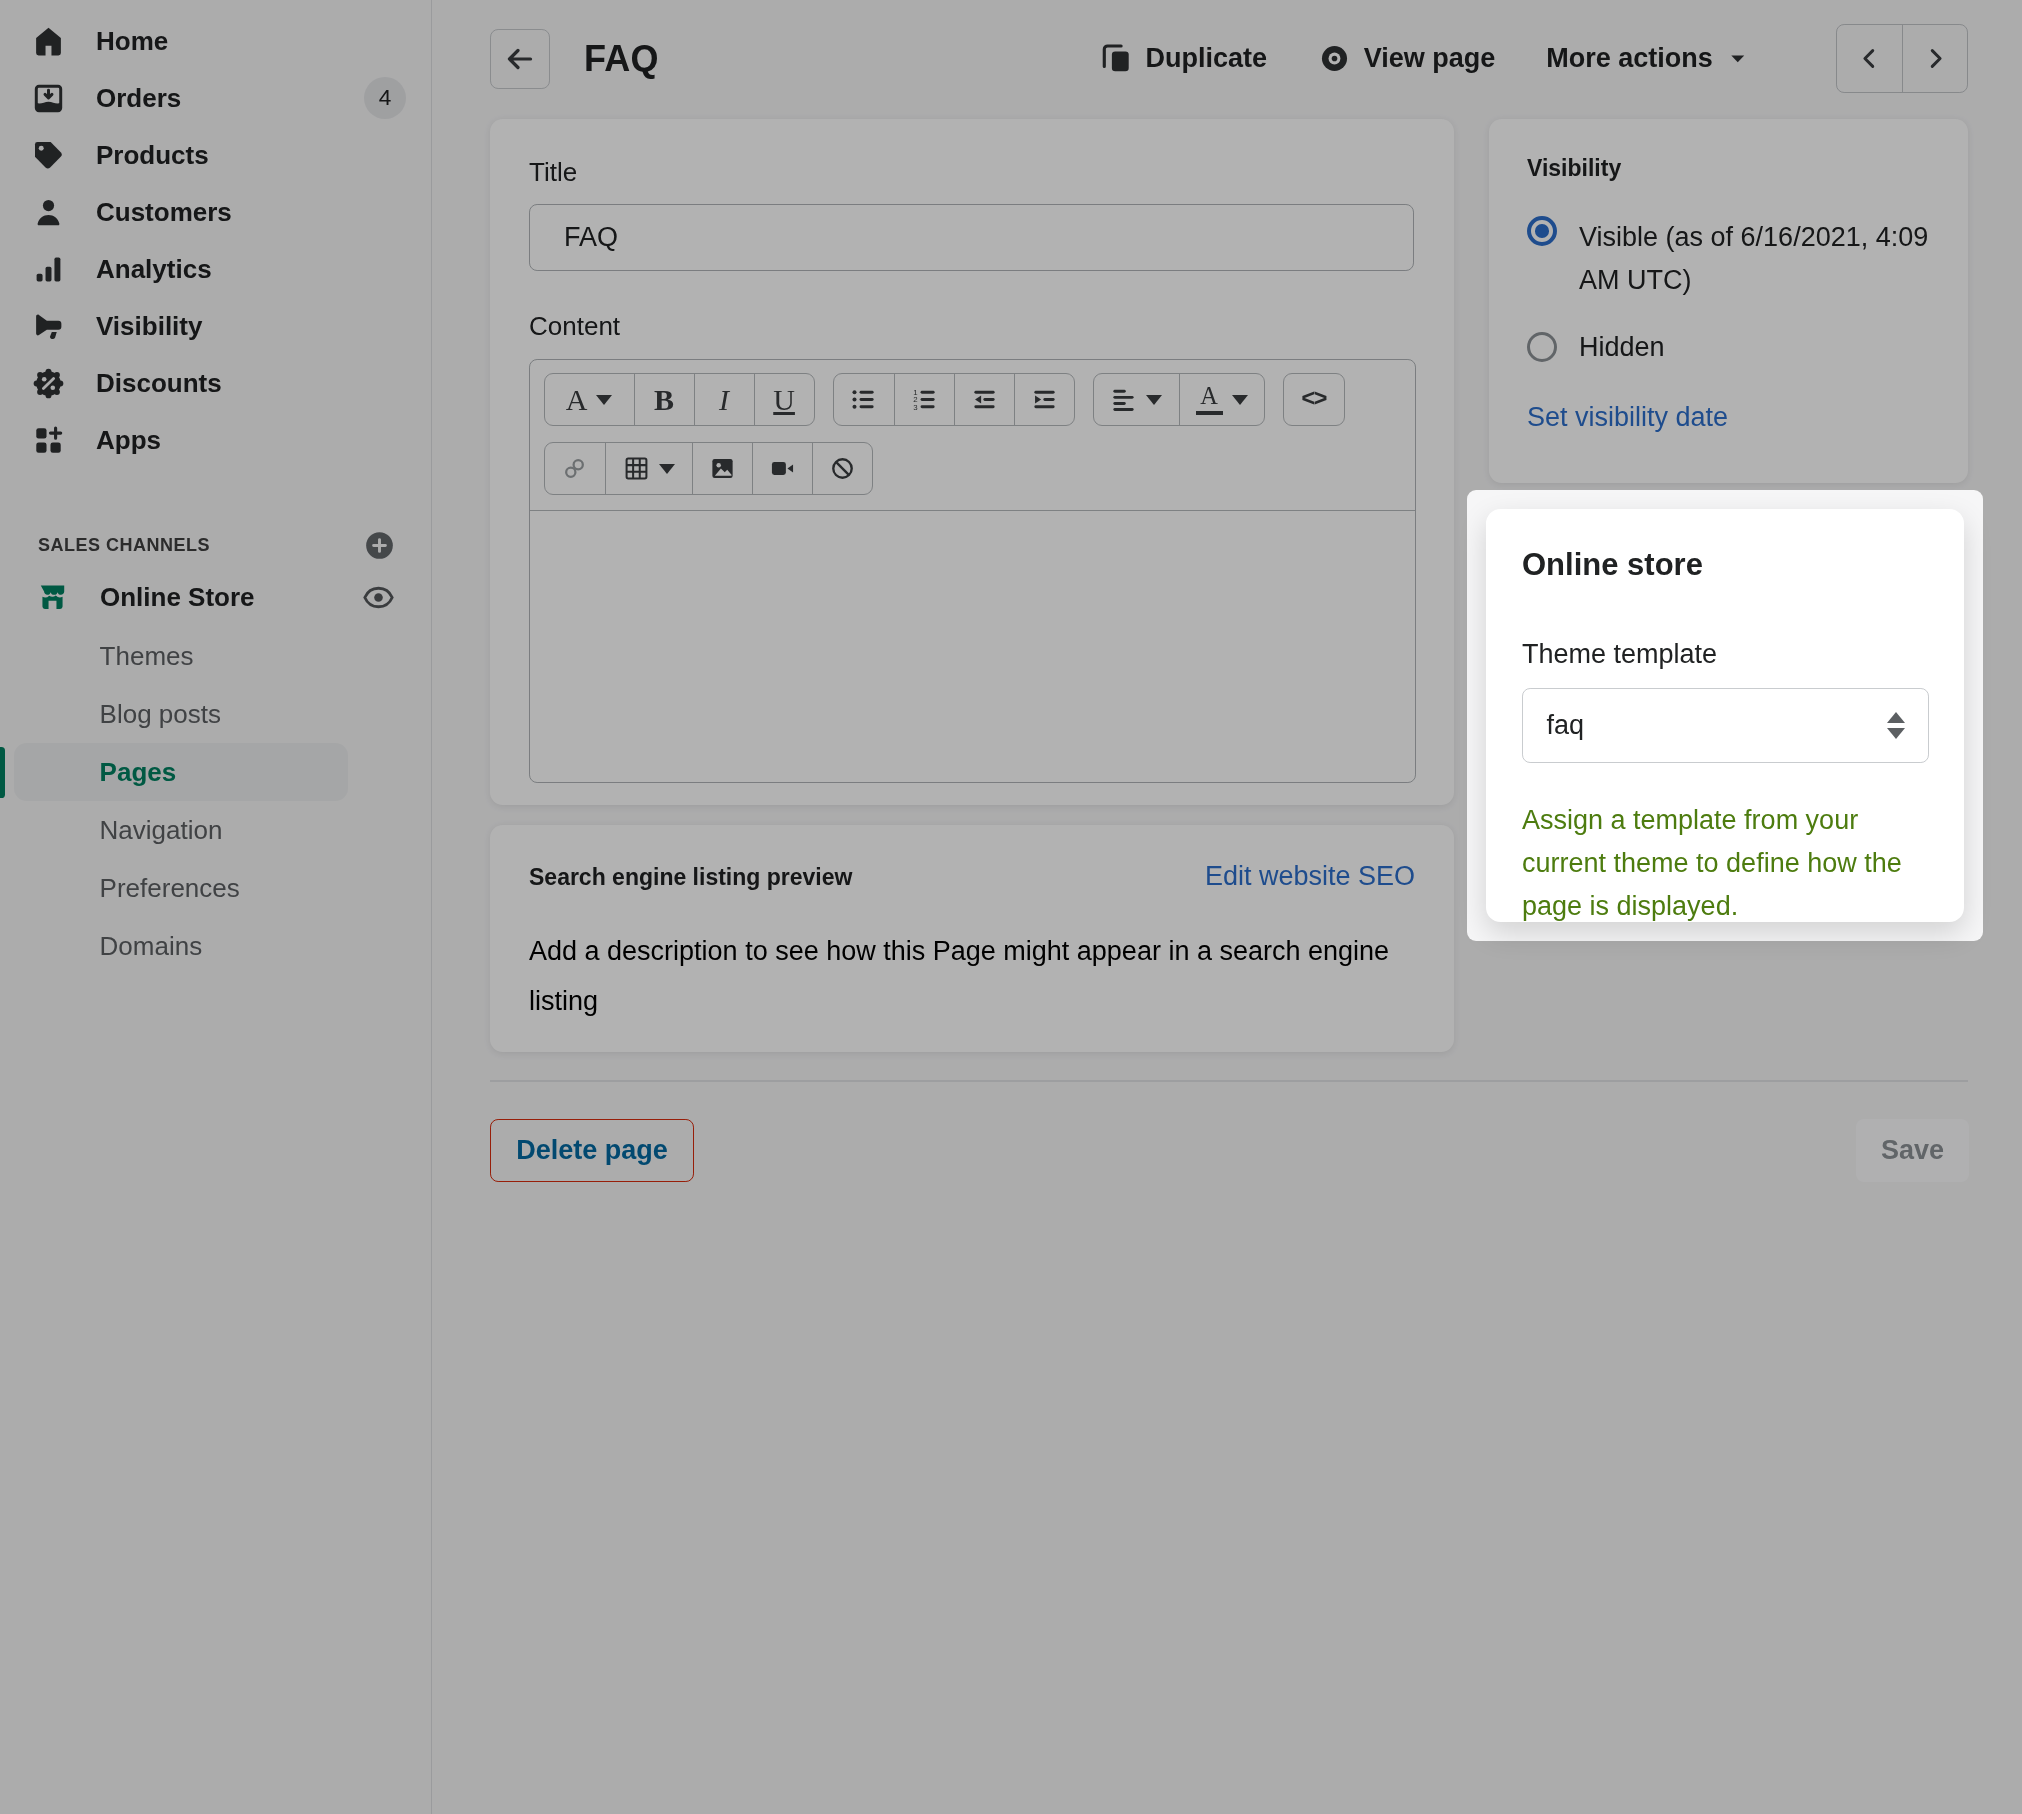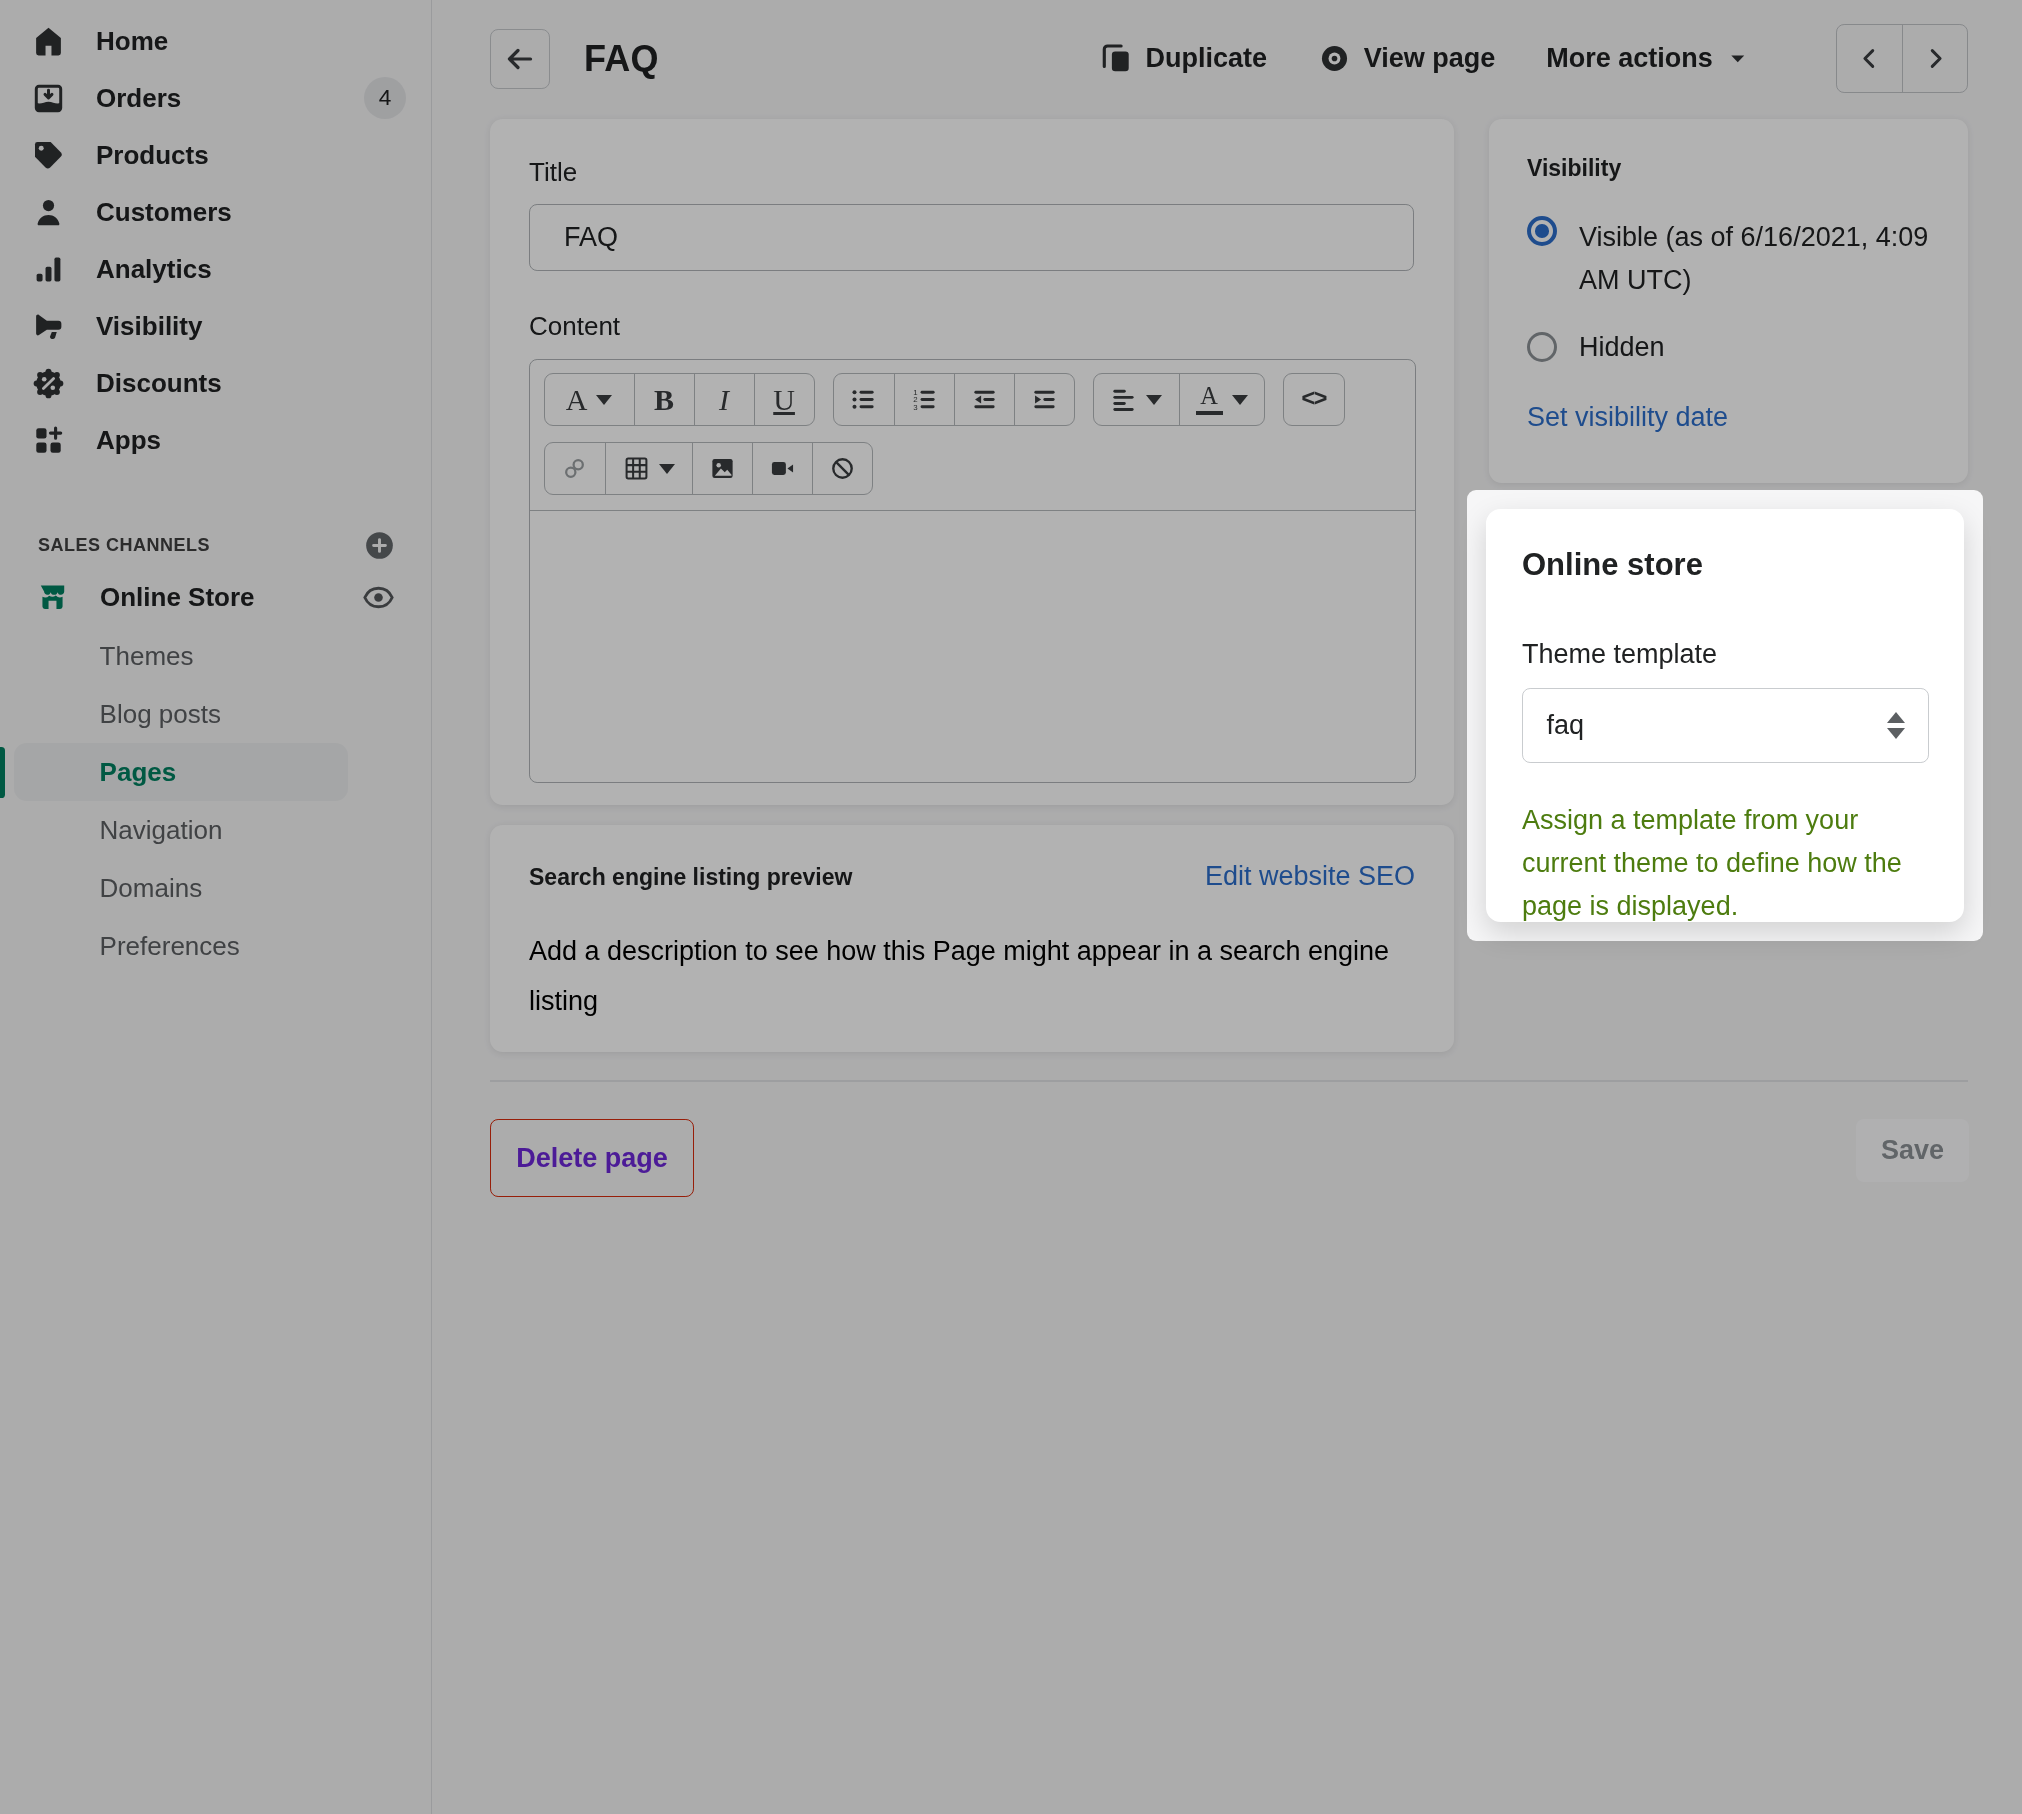--- a/index.html
+++ b/index.html
@@ -69,21 +69,21 @@
   .radio-row { display:flex; gap:22px; margin-top:34px; align-items:flex-start; }
   .radio-row.second { margin-top:23.5px; align-items:center; }
   .radio { flex:0 0 auto; width:30px; height:30px; border-radius:50%; position:relative; }
   .radio.on { border:4.5px solid #2c6ecb; }
   .radio.on::after { content:""; position:absolute; left:50%; top:50%; width:13.6px; height:13.6px; margin:-6.8px 0 0 -6.8px; border-radius:50%; background:#2c6ecb; }
   .radio.off { border:3.6px solid #8c9196; }
   .radio-label { font-size:27px; line-height:43px; max-width:380px; }
   .vis-link { display:inline-block; margin-top:33px; }
   
   .footer-divider { position:absolute; left:490px; top:1080px; width:1478px; height:1.8px; background:#e1e3e5; }
-  .delete-btn { position:absolute; left:490px; top:1119px; width:204px; height:78px; border:1.8px solid #d82c0d; border-radius:8.1px; background:transparent; color:#6d28d9; font-family:inherit; font-size:27px; font-weight:600; cursor:pointer; }
+  .delete-btn { position:absolute; left:490px; top:1119px; width:204px; height:63px; border:1.8px solid #d82c0d; border-radius:8.1px; background:transparent; color:#0369a1; font-family:inherit; font-size:27px; font-weight:600; cursor:pointer; }
   .save-btn { position:absolute; left:1856px; top:1119px; width:113px; height:63px; border:none; border-radius:8.1px; background:#fdfdfe; color:#8c9196; font-family:inherit; font-size:27px; font-weight:600; }
   
   .dim { position:absolute; inset:0; background:rgba(0,0,0,.30); z-index:50; }
   .spotlight { position:absolute; left:1467px; top:490px; width:516px; height:451px; background:#f6f6f7; border-radius:9px; z-index:100; }
   .online-card { position:absolute; inset:19px; background:#fff; border-radius:14.5px; box-shadow:0 11px 29px rgba(0,0,0,.15); padding:38px 36px; }
   .online-card .card-title { font-size:31px; }
   .tpl-label { margin-top:56px; font-size:27px; }
   .tpl-select { margin-top:18px; width:407px; height:75px; border:1.8px solid #c9cccf; border-radius:8.1px; display:flex; align-items:center; padding:0 23.5px; font-size:27px; cursor:pointer; background:#fff; }
   .sel-arrows { margin-left:auto; display:flex; flex-direction:column; gap:5.4px; }
   .sel-arrows i { display:block; width:0; height:0; border-left:9px solid transparent; border-right:9px solid transparent; }
@@ -208,24 +208,24 @@
       <div class="sub-item">
           <span>Blog posts</span>
         </div>
       <div class="sub-item active">
           <span>Pages</span>
         </div>
       <div class="sub-item">
           <span>Navigation</span>
         </div>
       <div class="sub-item">
+          <span>Preferences</span>
+        </div>
+      <div class="sub-item">
           <span>Domains</span>
-        </div>
-      <div class="sub-item">
-          <span>Preferences</span>
         </div>
     </div>
   </aside>
 
   <header class="page-header">
     <button class="back-btn">
       <svg width="34" height="34" viewBox="0 0 20 20" fill="none" stroke="#3a3d3f" stroke-width="1.9" stroke-linecap="round" stroke-linejoin="round">
           <path d="M16.2 10H3.8M3.8 10l5-5M3.8 10l5 5"></path>
         </svg>
     </button>

